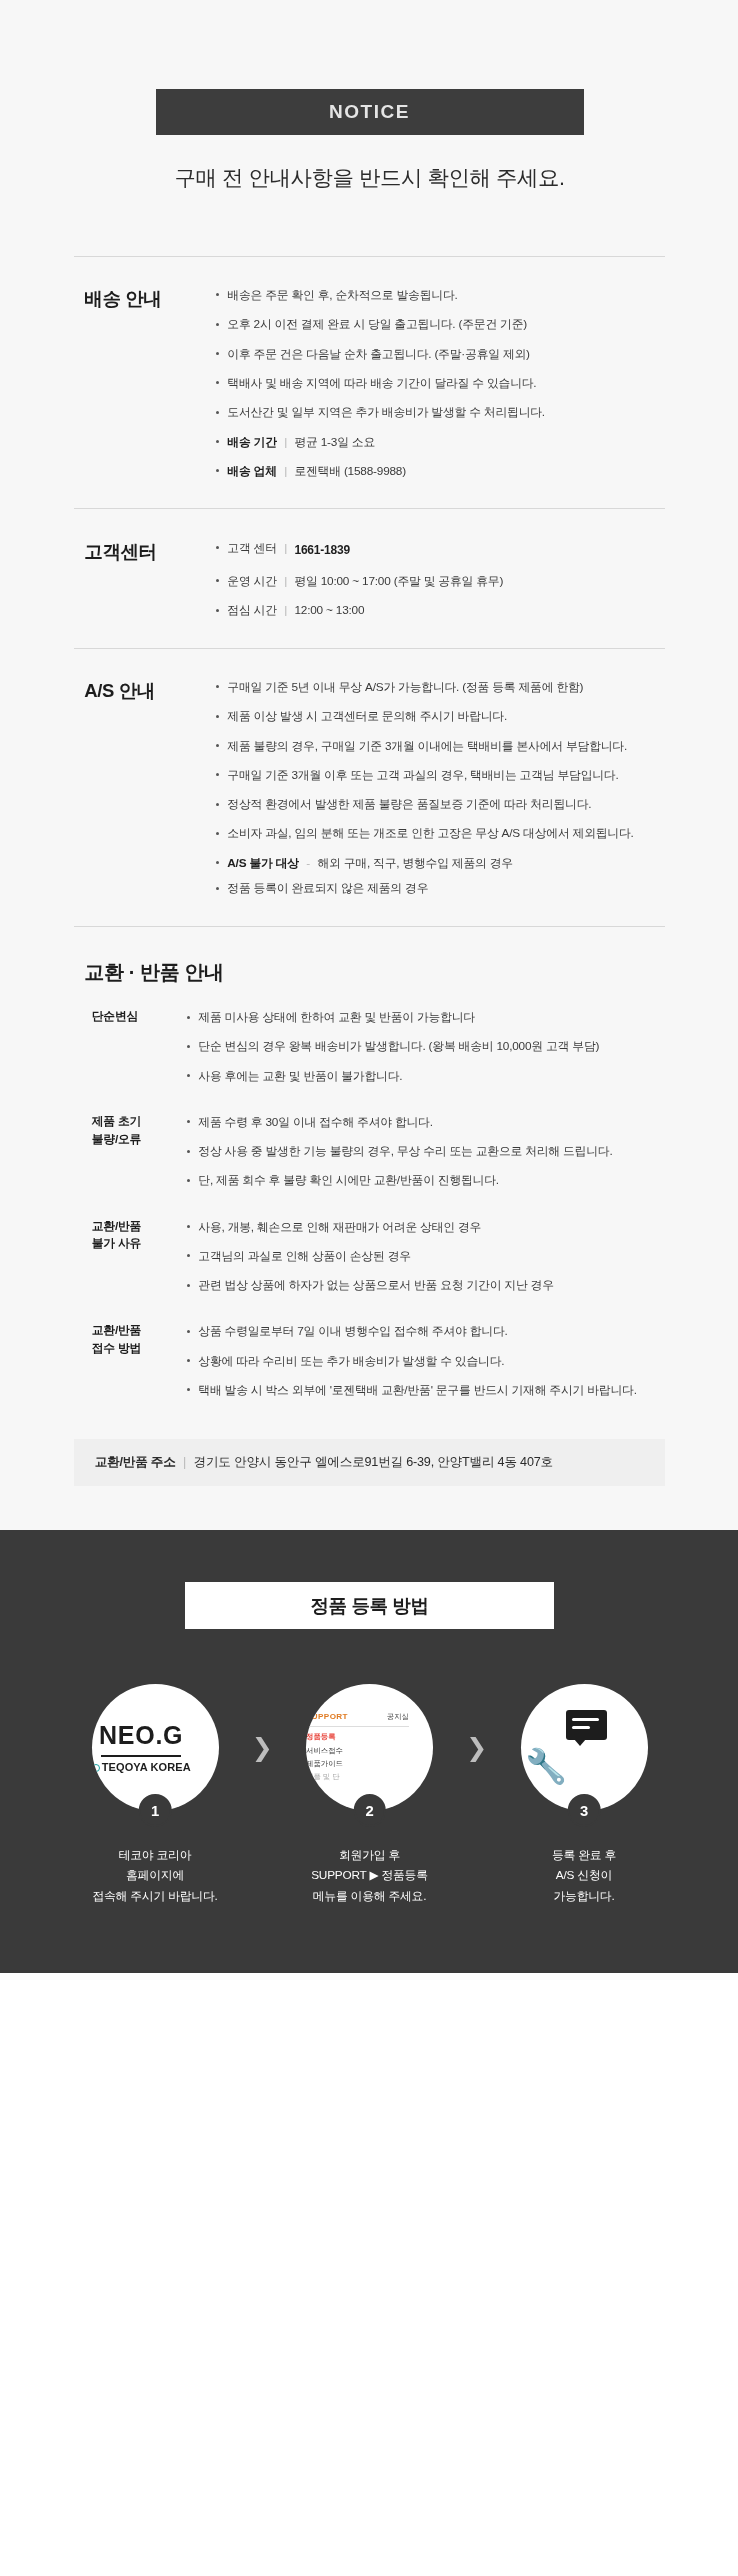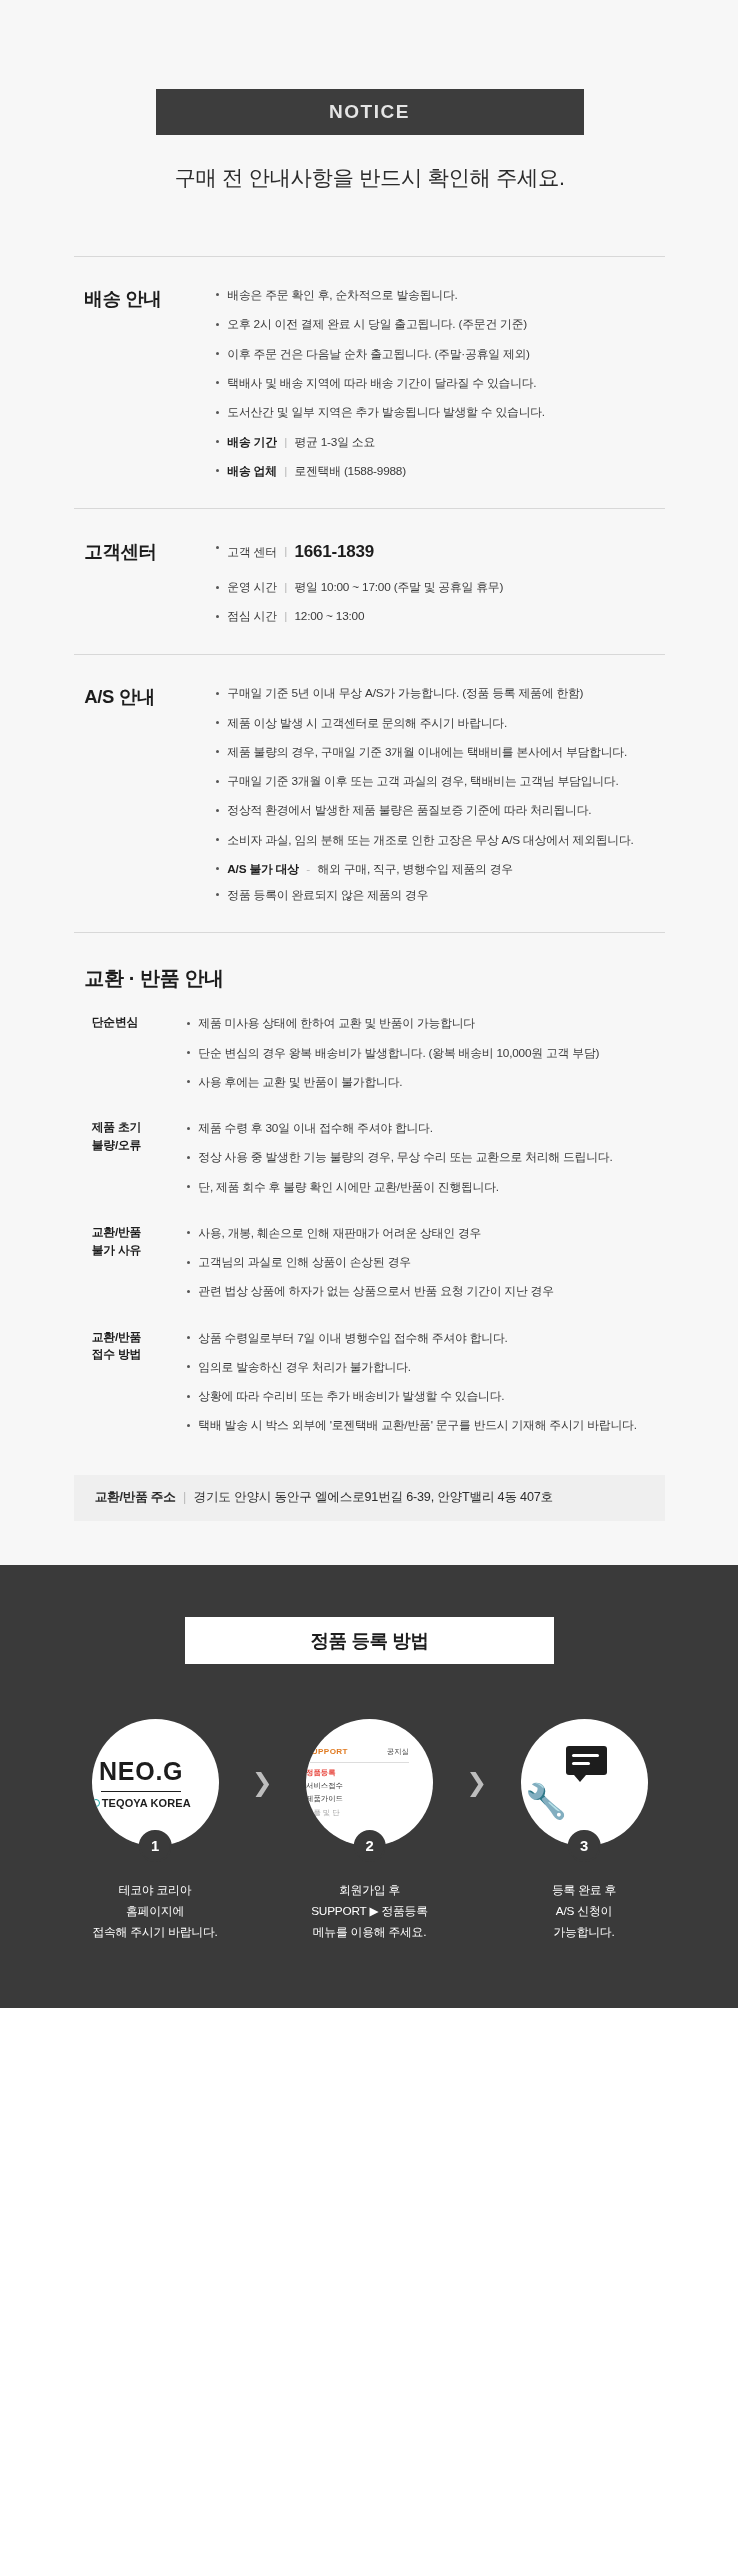--- a/index.html
+++ b/index.html
@@ -91,21 +91,21 @@
     content: "-";
     background: none;
     border-radius: 0;
     width: auto; height: auto;
     left: 11.8px; top: 0;
     font-size: 11.8px;
     color: #3a3a3a;
   }
   .bold { font-weight: bold; color: #1d1d1d; }
   .sep { color: #b8b8b8; padding: 0 7.4px; }
-  .big-num { font-size: 17px; font-weight: bold; color: #1d1d1d; vertical-align: -1.5px; }
+  .big-num { font-size: 12px; font-weight: bold; color: #1d1d1d; vertical-align: -1.5px; }
   .red { color: #e8453c; }
 
   
   .section-head {
     width: 591px;
     margin: 0 auto;
     border-top: 0.7px solid #d8d8d8;
     padding-top: 32.5px;
     font-size: 20px;
     font-weight: bold;
@@ -313,21 +313,21 @@
       <div class="notice-sub">구매 전 안내사항을 반드시 확인해 주세요.</div>
 
       <div class="block first">
         <div class="block-title">배송 안내</div>
         <div class="block-body">
           <ul class="bullets">
             <li>배송은 주문 확인 후, 순차적으로 발송됩니다.</li>
             <li>오후 2시 이전 결제 완료 시 당일 출고됩니다. (주문건 기준)</li>
             <li>이후 주문 건은 다음날 순차 출고됩니다. (주말·공휴일 제외)</li>
             <li>택배사 및 배송 지역에 따라 배송 기간이 달라질 수 있습니다.</li>
-            <li>도서산간 및 일부 지역은 추가 발송됩니다 발생할 수 있습니다.</li>
+            <li>도서산간 및 일부 지역은 추가 배송비가 발생할 수 처리됩니다.</li>
             <li>
               <span class="bold">배송 기간</span><span class="sep">|</span><span>평균 1-3일 소요</span>
             </li>
             <li>
               <span class="bold">배송 업체</span><span class="sep">|</span><span>로젠택배 (1588-9988)</span>
             </li>
           </ul>
         </div>
       </div>
 
@@ -402,21 +402,20 @@
           </ul>
         </div>
       </div>
 
       <div class="sub-block">
         <div class="sub-title" style="white-space:pre-line;">교환/반품
 접수 방법</div>
         <div class="sub-body">
           <ul class="bullets">
             <li>상품 수령일로부터 7일 이내 병행수입 접수해 주셔야 합니다.</li>
-            <li>임의로 발송하신 경우 처리가 불가합니다.</li>
             <li>상황에 따라 수리비 또는 추가 배송비가 발생할 수 있습니다.</li>
             <li>택배 발송 시 박스 외부에 '로젠택배 교환/반품' 문구를 반드시 기재해 주시기 바랍니다.</li>
           </ul>
         </div>
       </div>
 
       <div class="addr-bar-wrap">
         <div class="addr-bar">
           <span class="label">교환/반품 주소</span><span class="sep">|</span><span>경기도 안양시 동안구 엘에스로91번길 6-39, 안양T밸리 4동 407호</span>
         </div>

